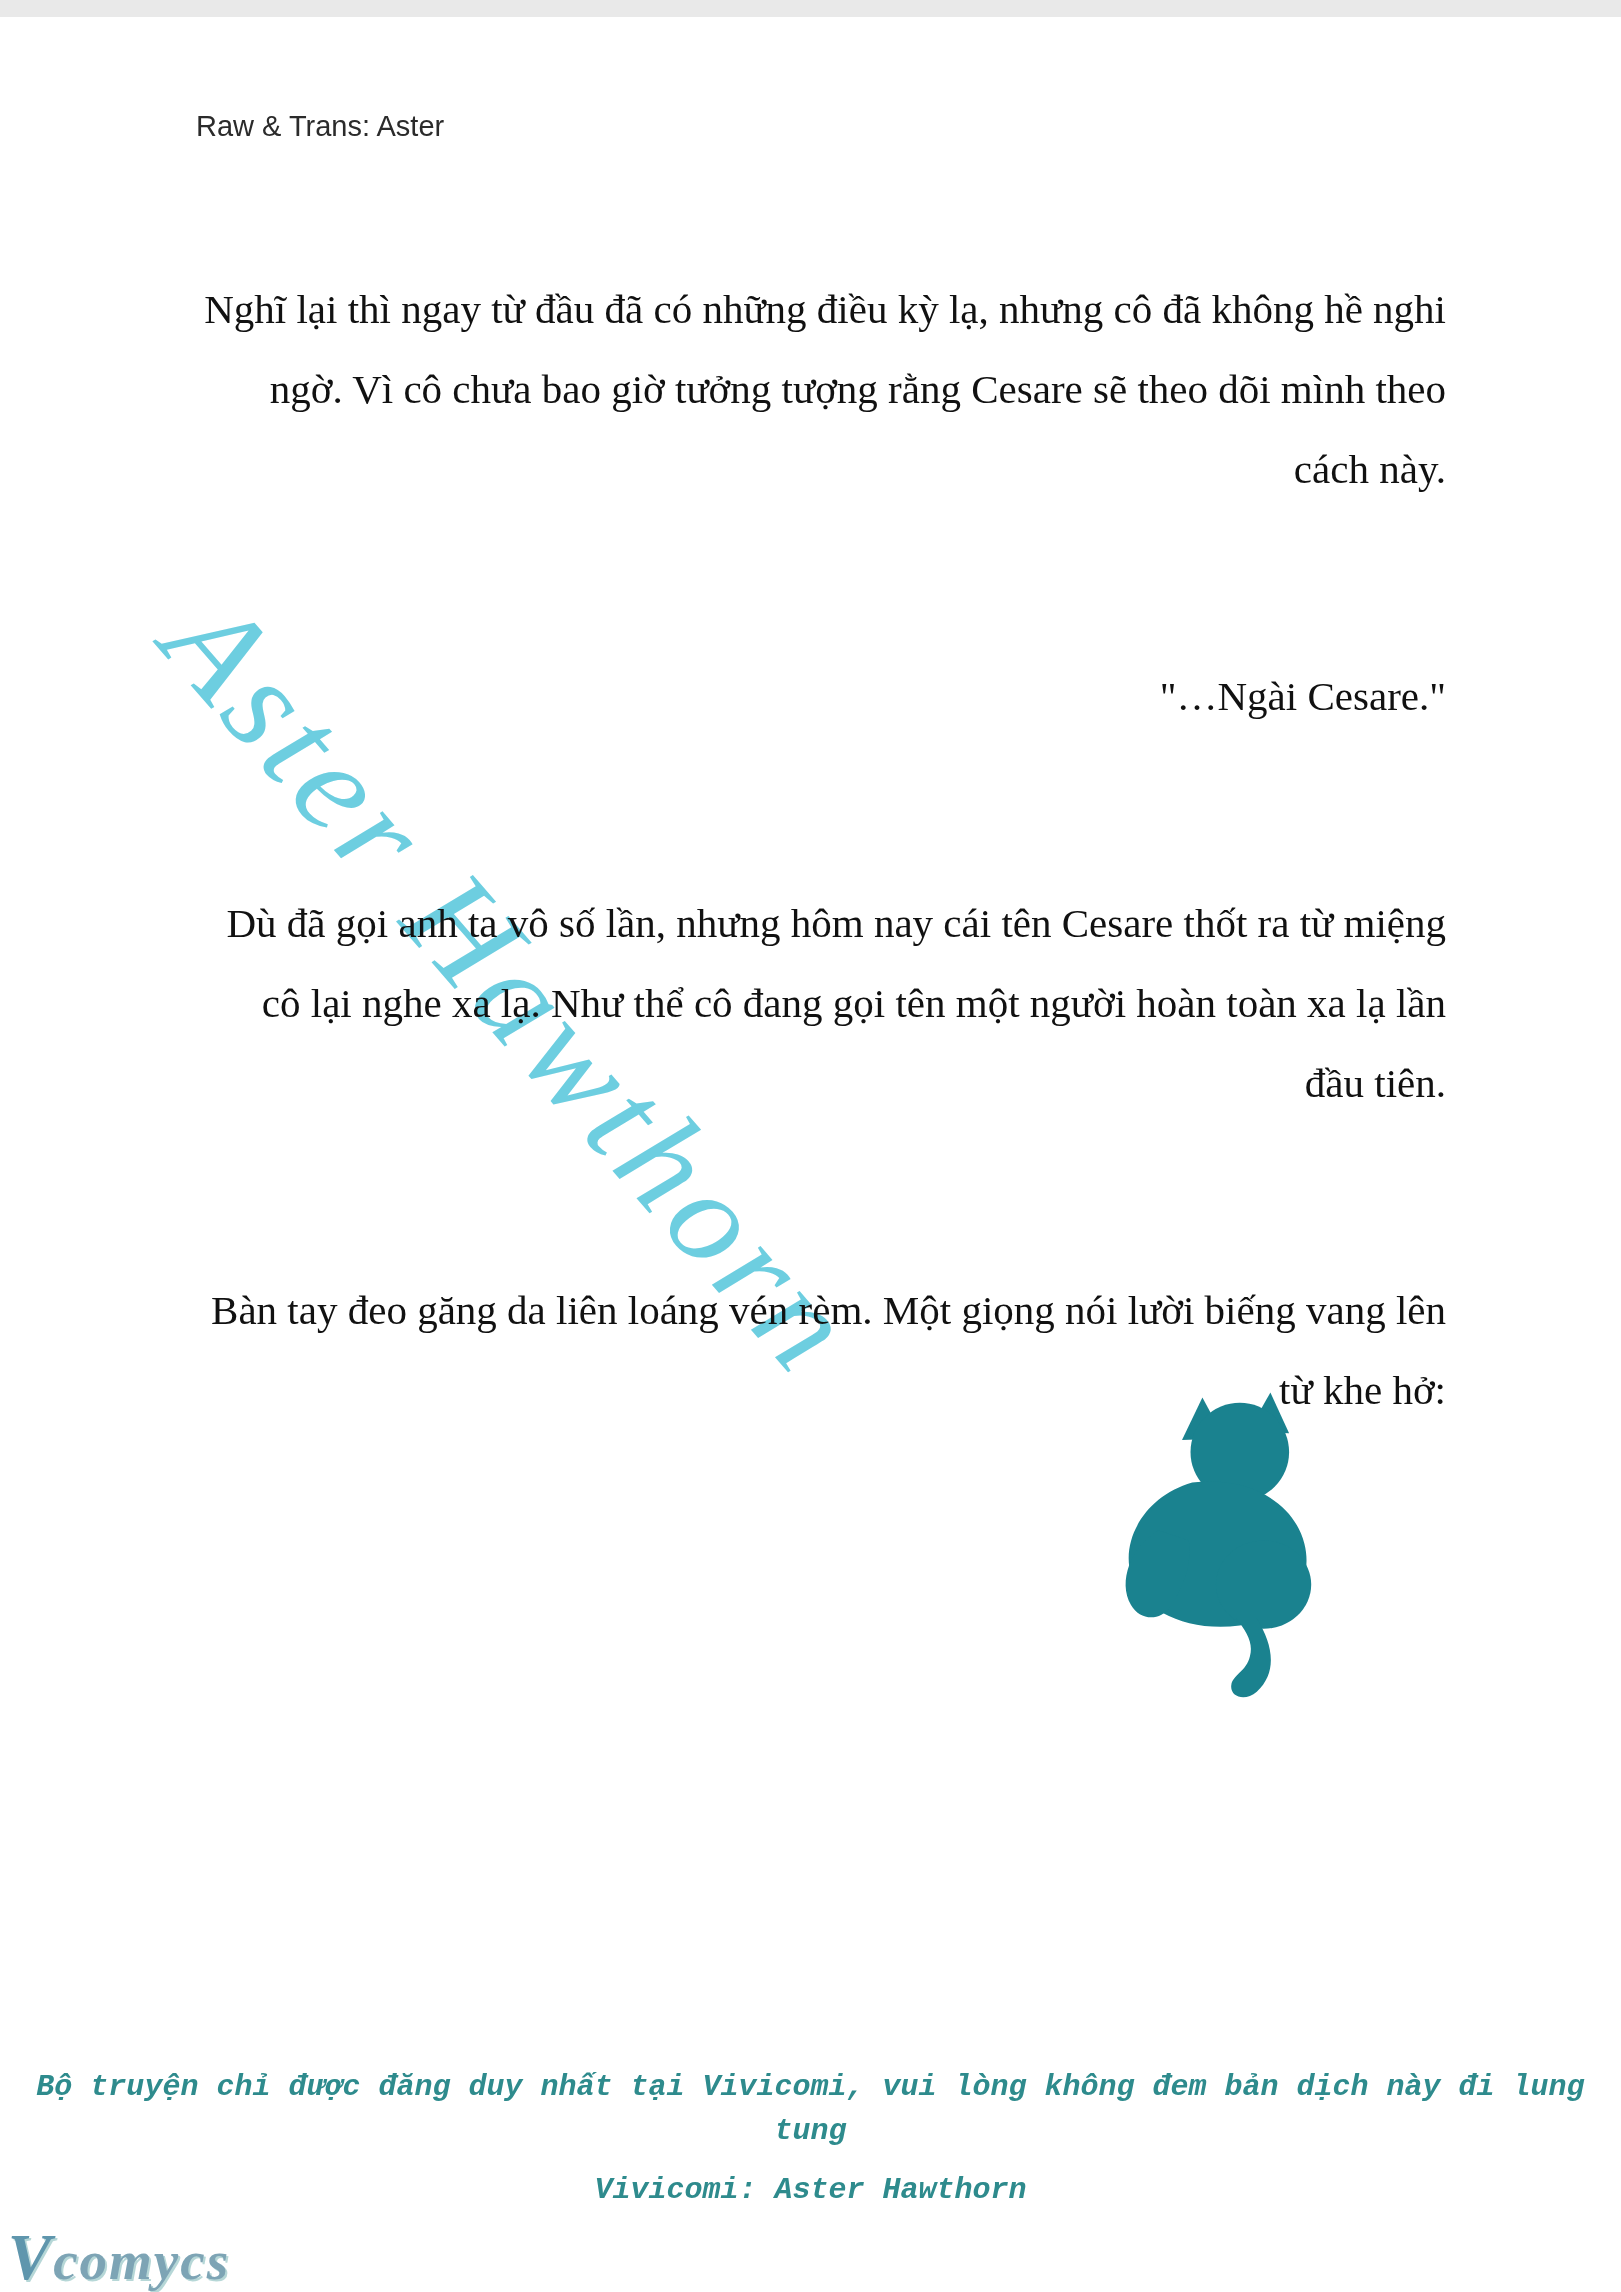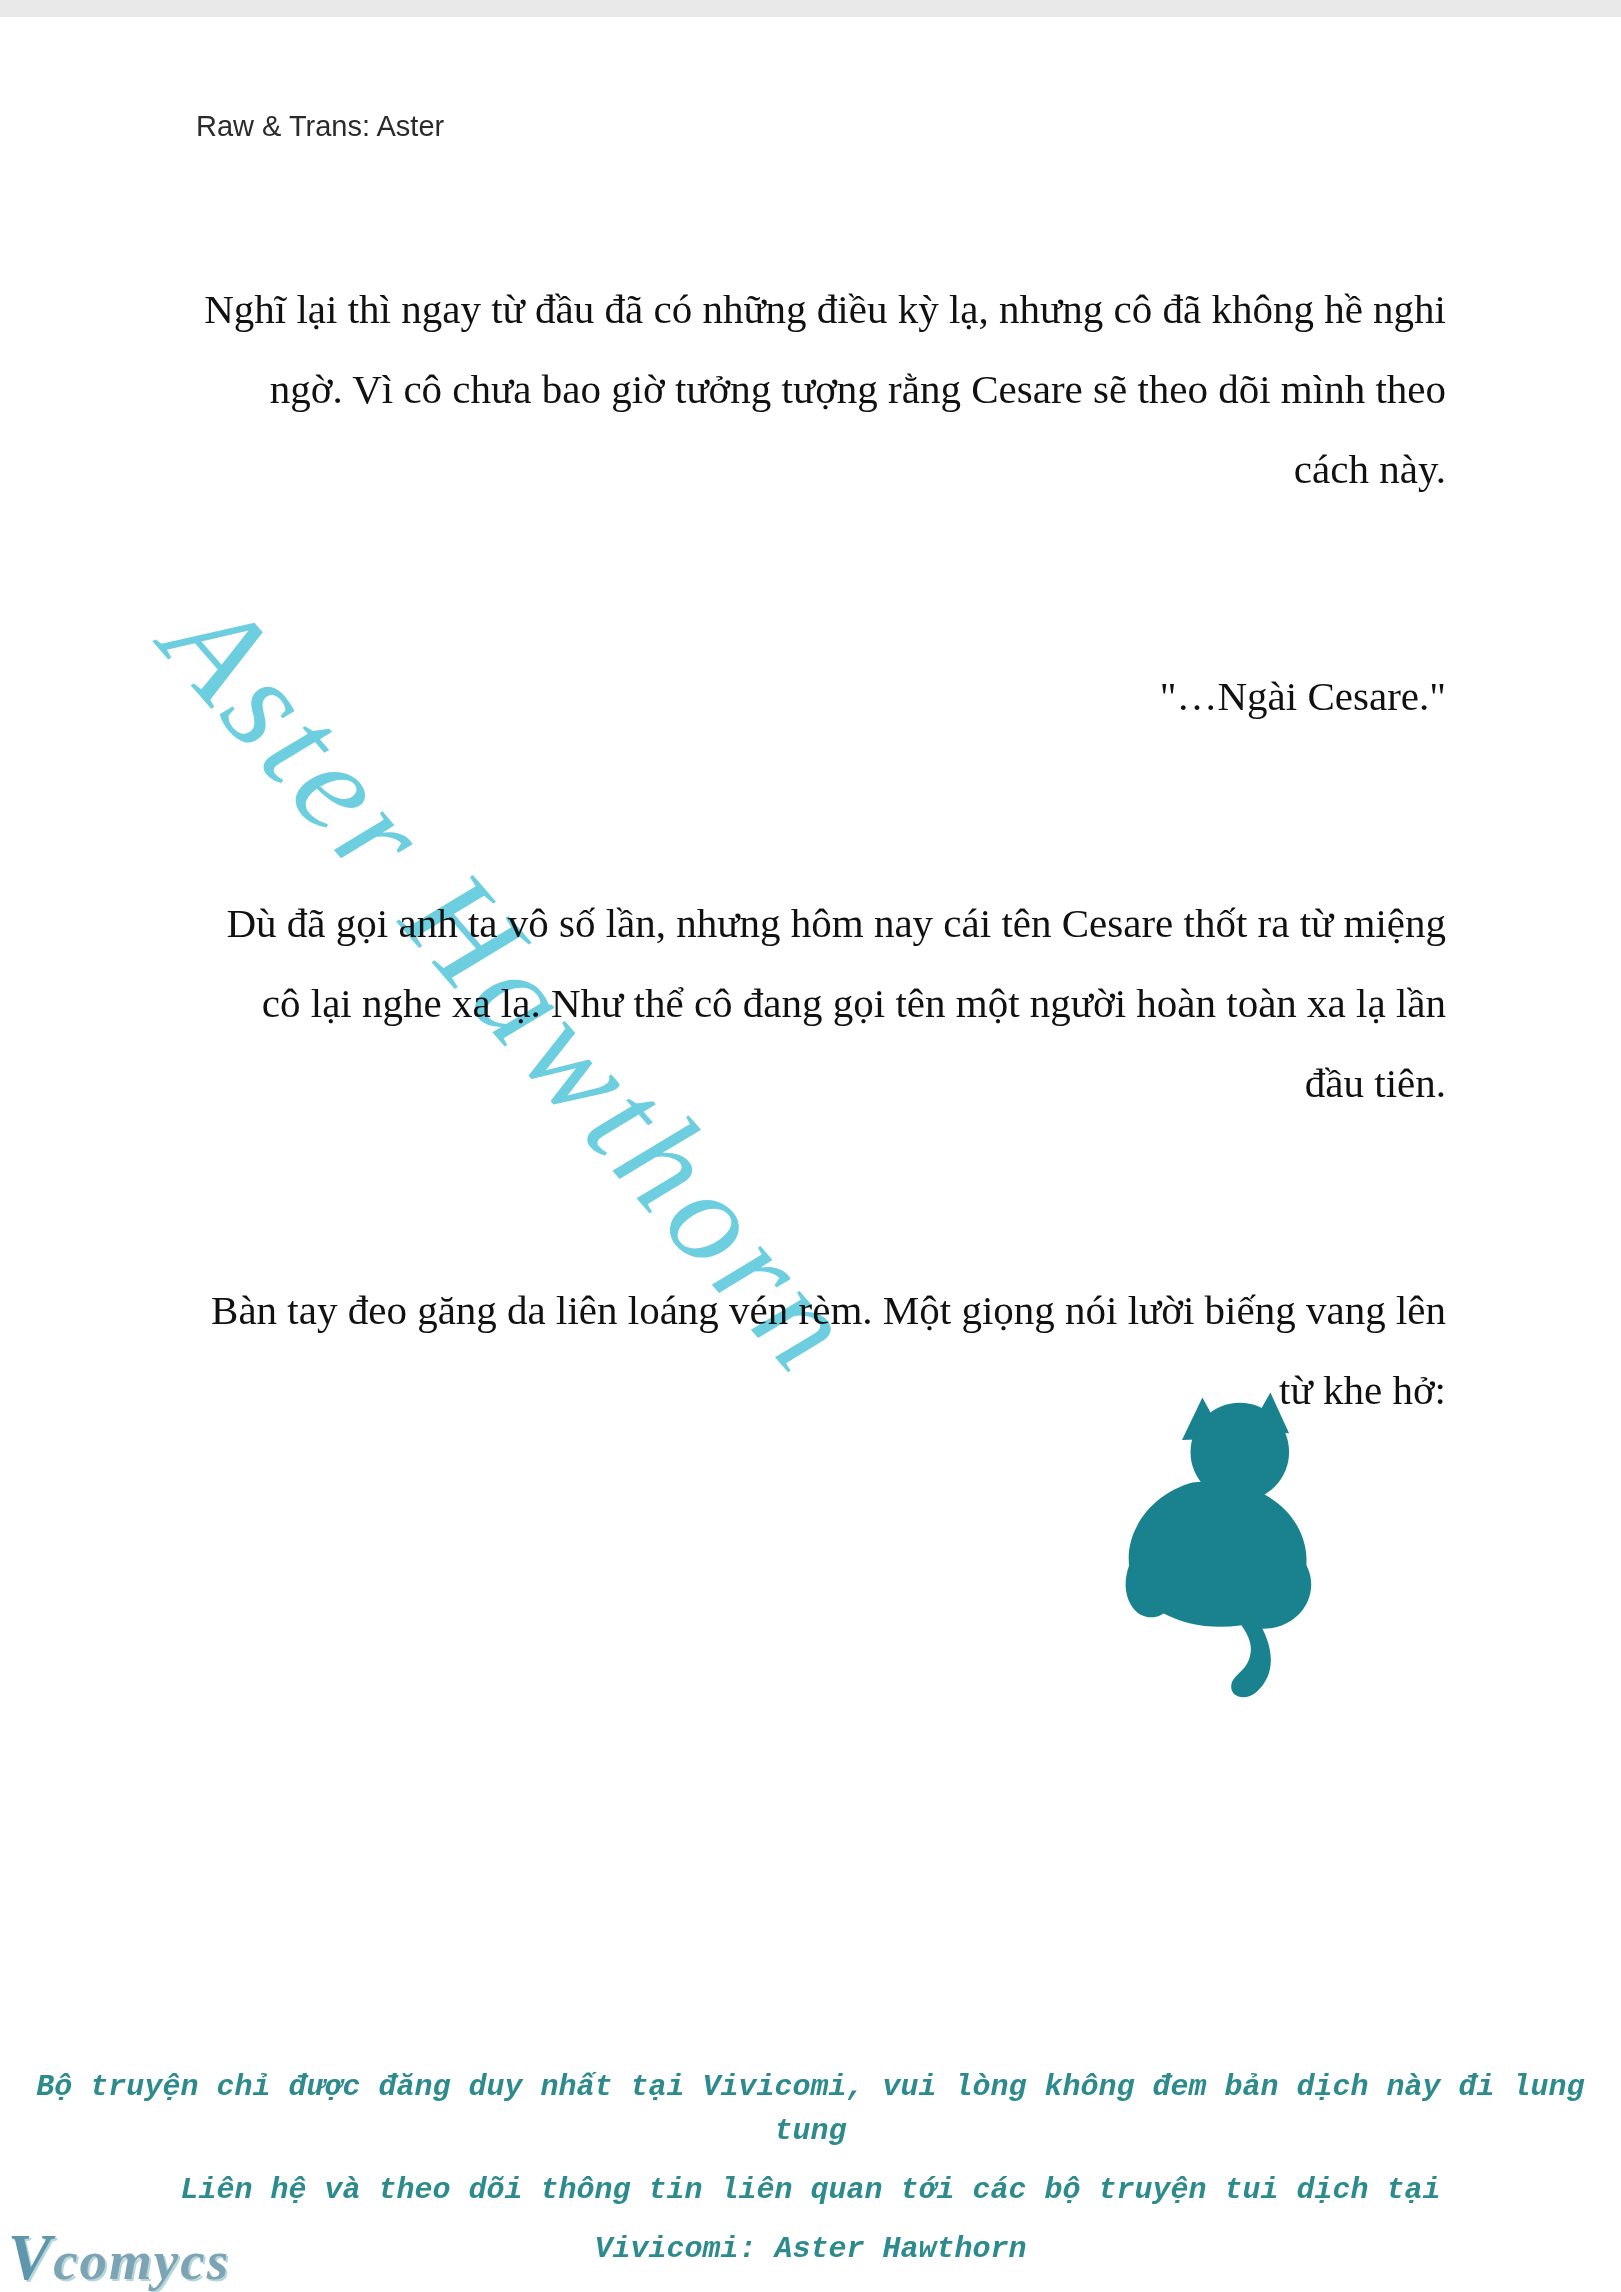--- a/index.html
+++ b/index.html
@@ -150,21 +150,20 @@
                  C 94,154 96,170 84,181
                  C 77,187 68,184 69,177
                  C 70,171 78,169 80,160
                  C 82,152 78,146 72,138 Z"></path>
       </g>
     </svg>
   </div>
 
   <div class="footer">
     <p>Bộ truyện chỉ được đăng duy nhất tại Vivicomi, vui lòng không đem bản dịch này đi lung tung</p>
-    <p>Liên hệ và theo dõi thông tin liên quan tới các bộ truyện tui dịch tại</p>
     <p>Vivicomi: Aster Hawthorn</p>
   </div>
 
   <div class="logo">
     <span class="logo-v">V</span><span>comycs</span>
   </div>
   <div class="logo-swoosh"></div>
 
 </div>
 

